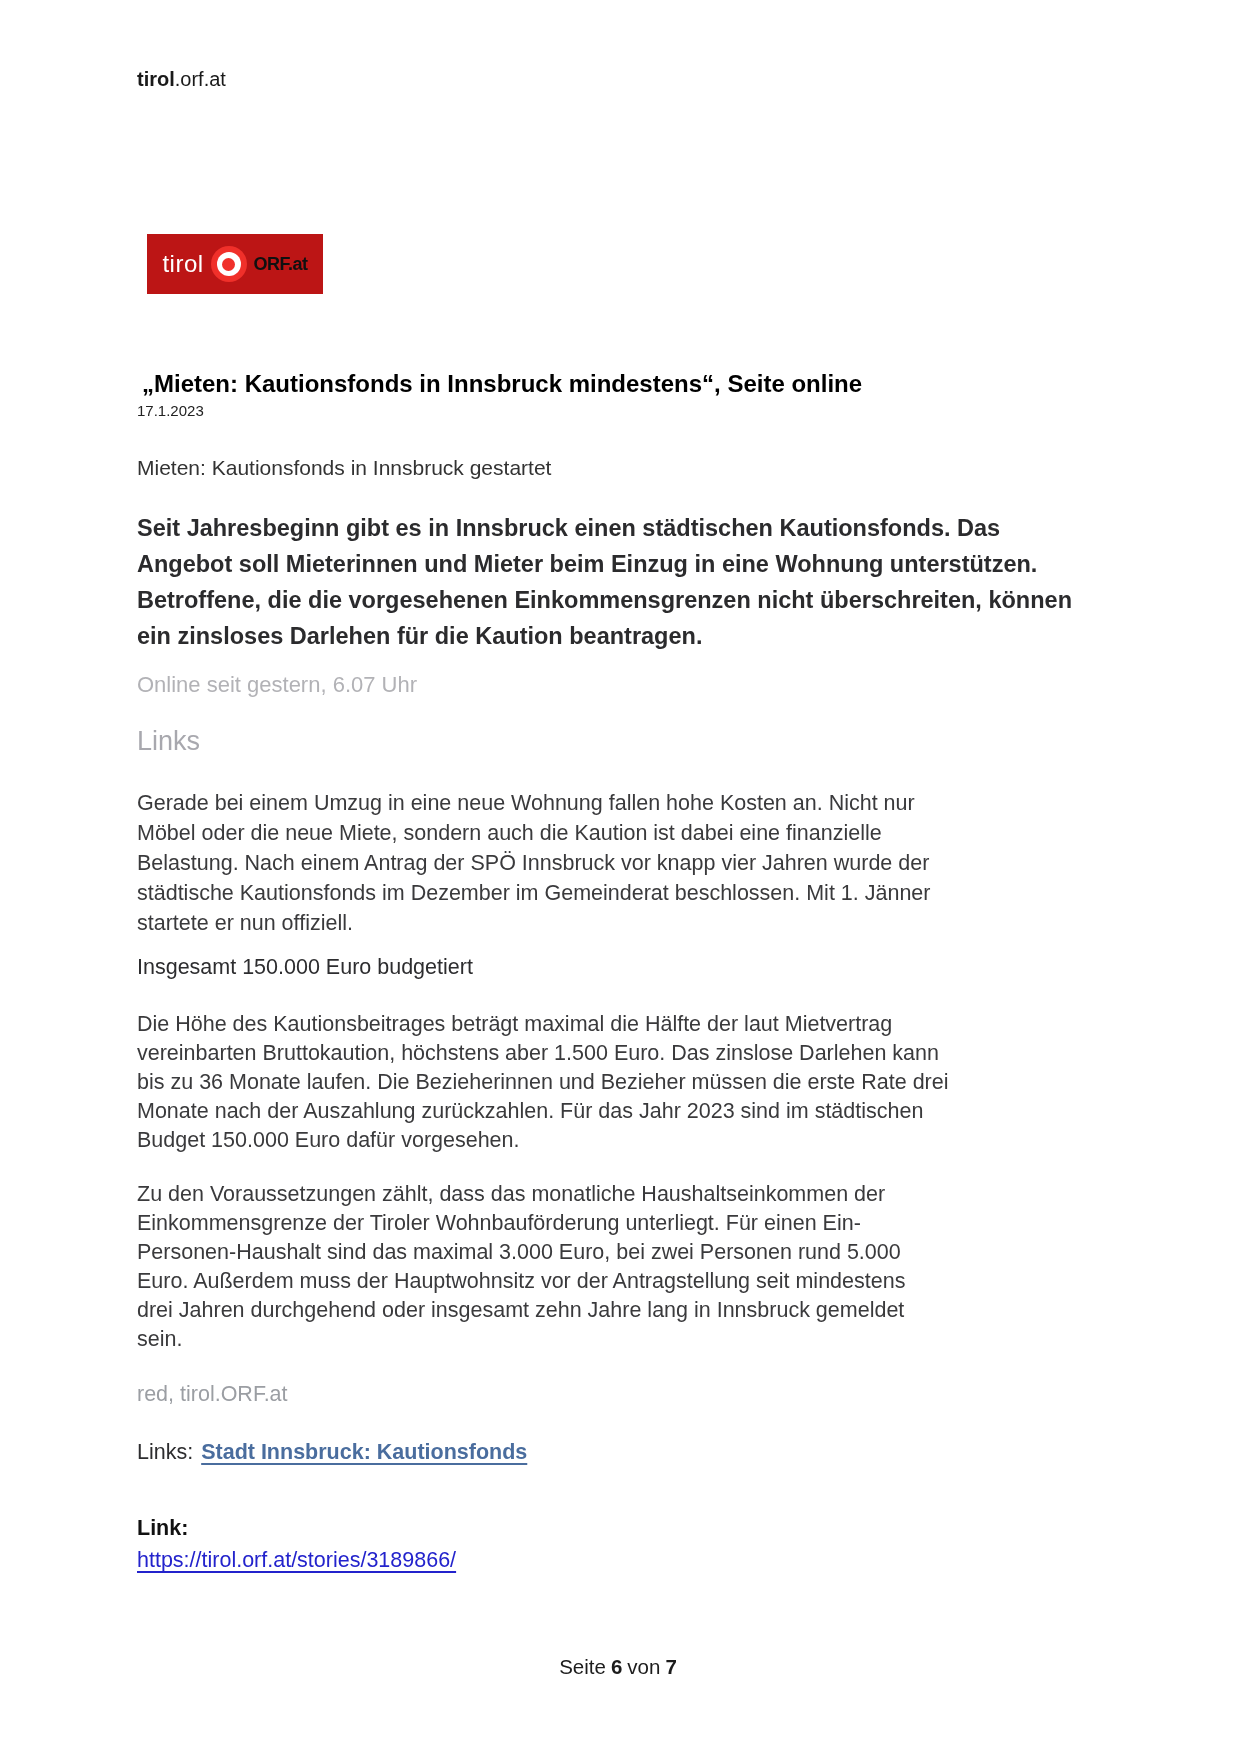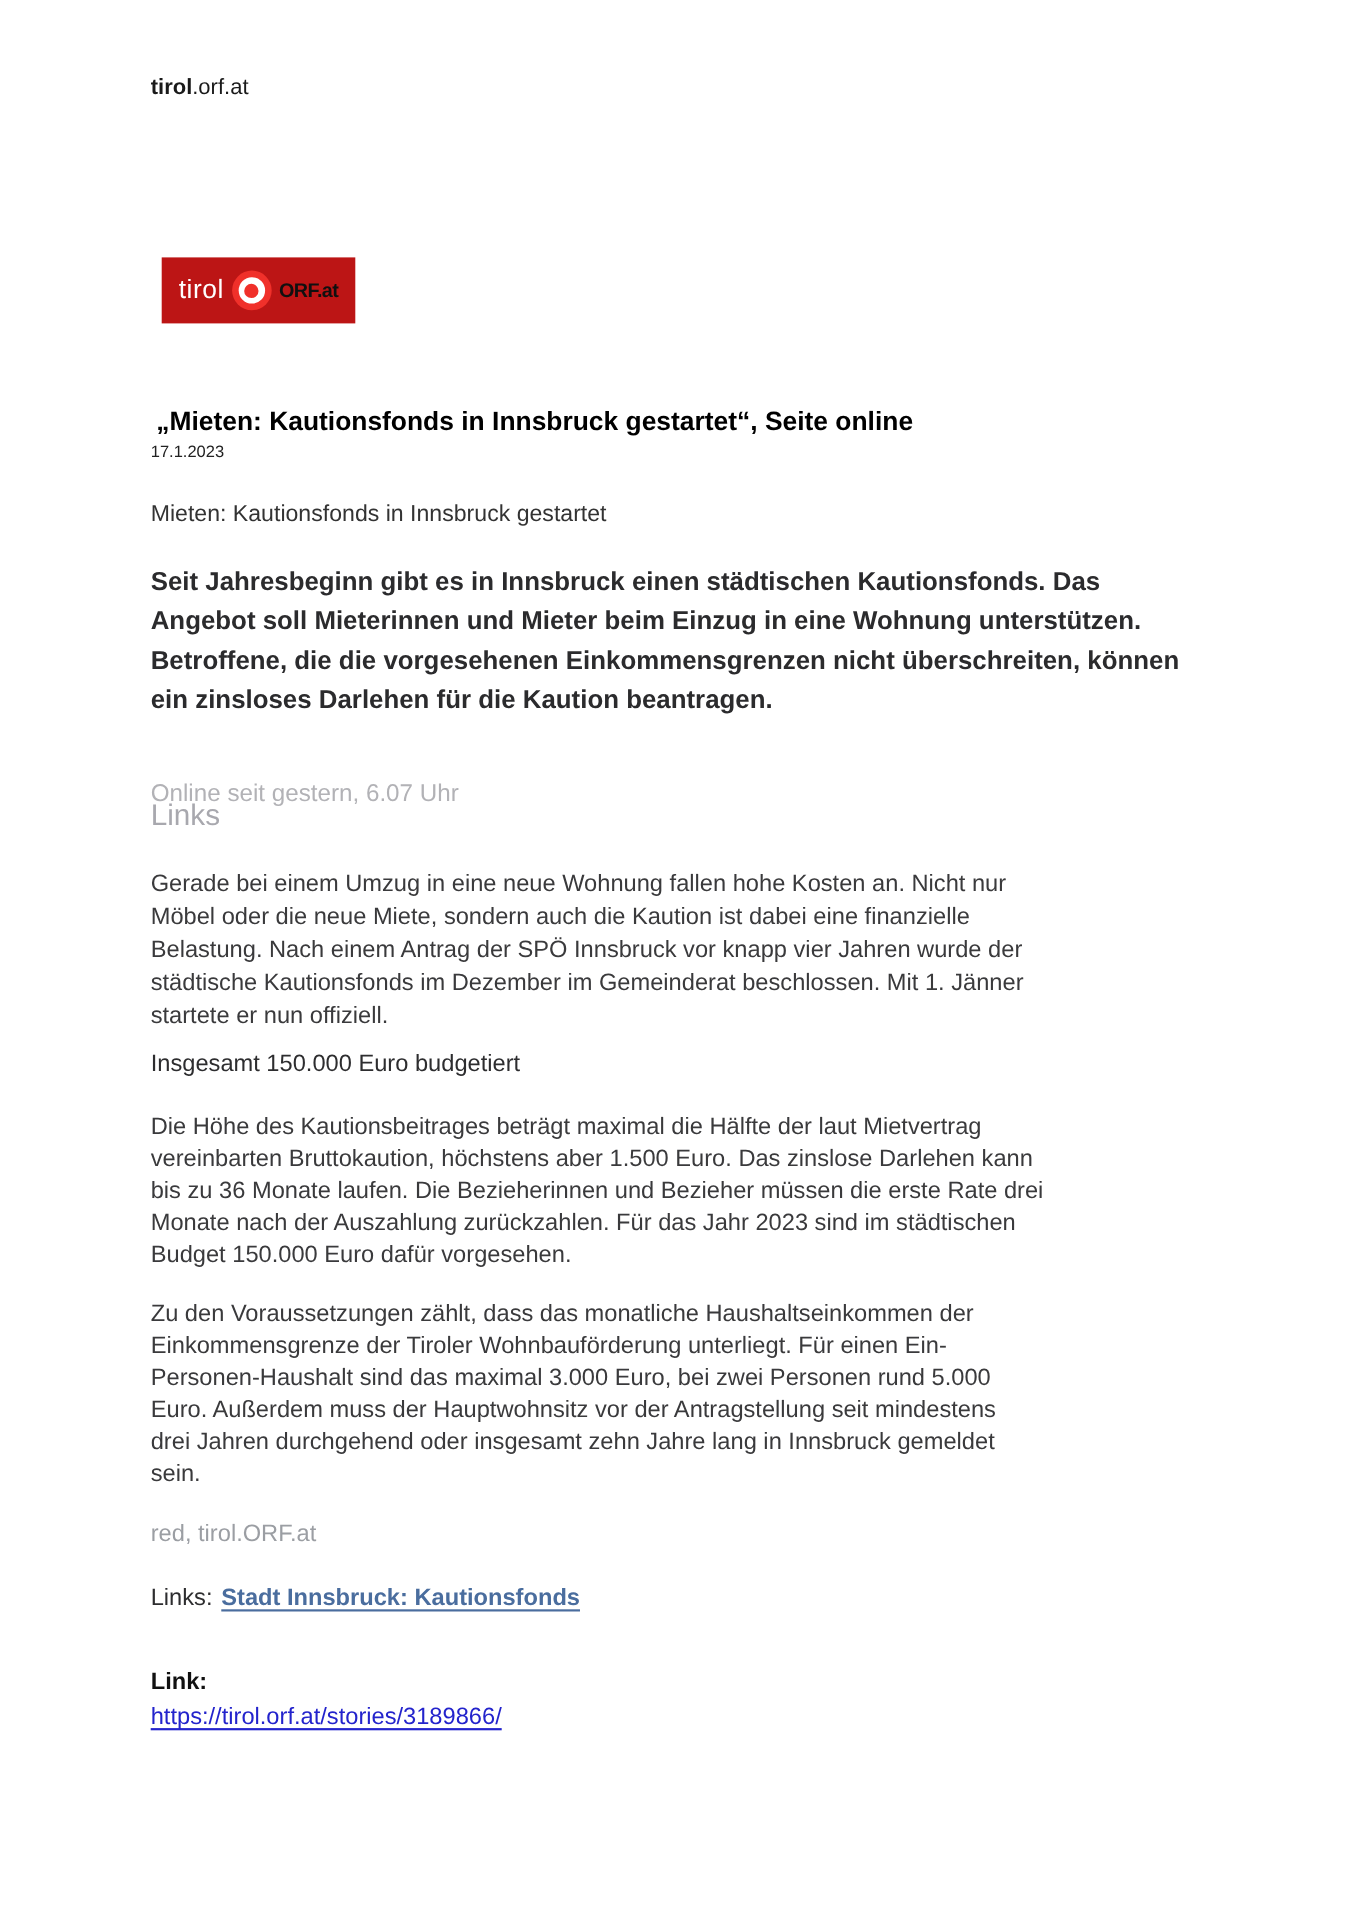--- a/index.html
+++ b/index.html
@@ -36,21 +36,21 @@
   .title{left:142px;top:370px;font-size:24px;font-weight:bold;color:#000;}
   .date{left:137px;top:402px;font-size:15px;color:#222;}
   .kicker{left:137px;top:456px;font-size:21px;color:#333;}
 
   .lead{
     left:137px;top:510px;width:965px;
     font-size:23.5px;font-weight:bold;line-height:36px;color:#2b2b2d;
     white-space:pre-line;
   }
 
-  .published{left:137px;top:672px;font-size:22px;color:#b2b2b6;margin-top:36px;}
+  .published{left:137px;top:672px;font-size:22px;color:#b2b2b6;}
   .share{left:137px;top:726px;font-size:27px;color:#a8a8ae;}
 
   .body-par{
     left:137px;width:965px;
     font-size:21.5px;line-height:30px;color:#3a3a3c;
     white-space:pre-line;
   }
   .p1{top:788px;}
   .subhead{left:137px;top:955px;font-size:21.5px;color:#2d2d2f;}
   .p2{top:1010px;line-height:29px;}
@@ -88,21 +88,21 @@
   <div class="abs logo">
     <span class="tirol">tirol</span>
     <span class="target">
       <span class="ring">
         <span class="dot"></span>
       </span>
     </span>
     <span class="orfat">ORF.at</span>
   </div>
 
-  <div class="abs title">„Mieten: Kautionsfonds in Innsbruck gestartet“, Seite online</div>
+  <div class="abs title">„Mieten: Kautionsfonds in Innsbruck mindestens“, Seite online</div>
   <div class="abs date">17.1.2023</div>
 
   <div class="abs lead">Seit Jahresbeginn gibt es in Innsbruck einen städtischen Kautionsfonds. Das
 Angebot soll Mieterinnen und Mieter beim Einzug in eine Wohnung unterstützen.
 Betroffene, die die vorgesehenen Einkommensgrenzen nicht überschreiten, können
 ein zinsloses Darlehen für die Kaution beantragen.</div>
 
   <div class="abs kicker">Mieten: Kautionsfonds in Innsbruck gestartet</div>
 
   <div class="abs published">Online seit gestern, 6.07 Uhr</div>
@@ -135,14 +135,17 @@
   <div class="abs linksline">
     <span class="lbl">Links:</span><a class="extlink">Stadt Innsbruck: Kautionsfonds</a>
   </div>
 
   <div class="abs linklabel">Link:</div>
 
   <div class="abs urlline">
     <a class="urllink">https://tirol.orf.at/stories/3189866/</a>
   </div>
 
+  <div class="abs footer">
+    <span>Seite</span><span class="num">6</span><span class="sep">von</span><span class="num">7</span>
+  </div>
 
 </div>
 
 </body></html>

